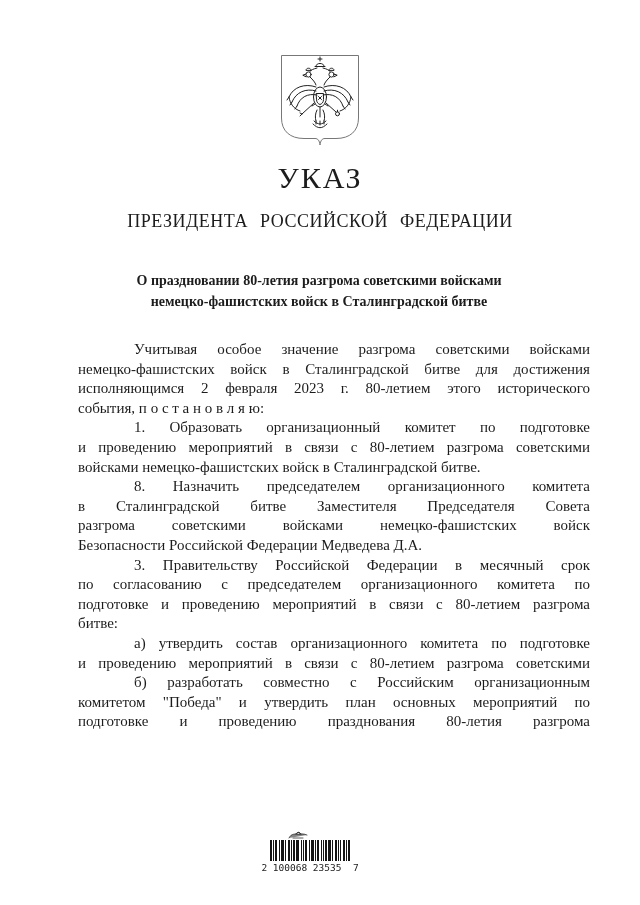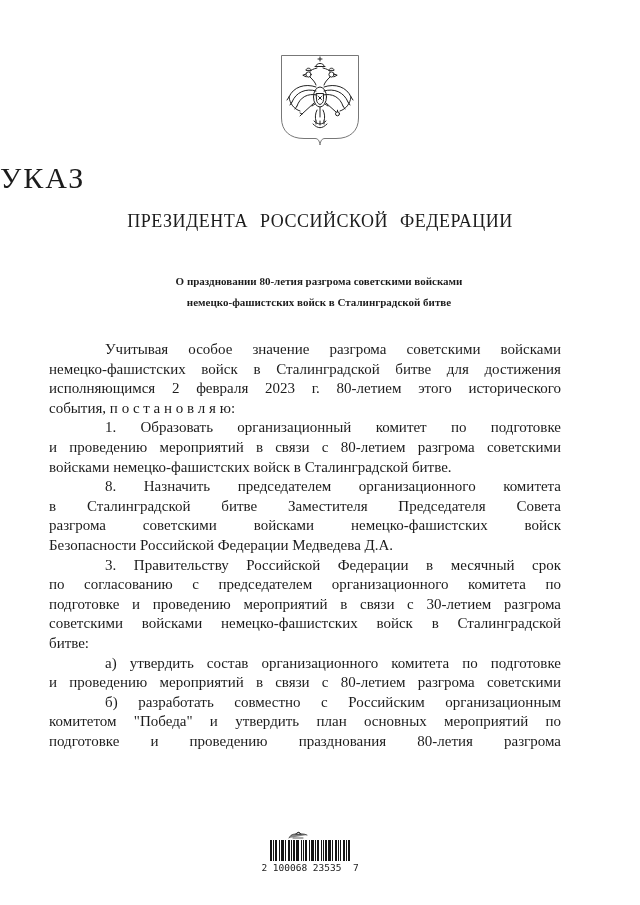--- a/index.html
+++ b/index.html
@@ -4,33 +4,33 @@
 <style>
   html,body{margin:0;padding:0;background:#e8e8e8;}
   .page{
     position:relative;width:640px;height:905px;background:#ffffff;
     font-family:"Liberation Serif","DejaVu Serif",serif;color:#1c1c1c;
     margin:0 auto;overflow:hidden;
   }
   .emblem{position:absolute;top:54px;left:280px;width:80px;height:93px;}
   .emblem svg{display:block;}
   .title{
-    position:absolute;top:160px;left:0;right:0;text-align:left;
+    position:absolute;top:160px;left:0;right:0;text-align:center;
     font-size:30px;line-height:36px;letter-spacing:2px;font-weight:500;
   }
   .subtitle{
     position:absolute;top:209px;left:0;right:0;text-align:center;
     font-size:18px;line-height:24px;word-spacing:7px;letter-spacing:.5px;
   }
   .heading{
     position:absolute;top:271px;left:63px;width:512px;text-align:center;
-    font-weight:bold;font-size:11px;line-height:20.5px;
+    font-weight:bold;font-size:14px;line-height:20.5px;
   }
   .docbody{
-    position:absolute;top:340px;left:49px;width:512px;
+    position:absolute;top:340px;left:78px;width:512px;
     font-size:15px;line-height:19.6px;
   }
   .line{text-align:justify;text-align-last:justify;white-space:normal;}
   .line.e{text-align-last:left;}
   .line.first{text-indent:56px;}
   .barcode{
     position:absolute;top:829px;left:256px;width:108px;text-align:center;
   }
   .scribble{display:block;margin:0 auto 0 30px;height:11px;}
   .bars{display:flex;height:21px;width:80px;margin:0 auto;align-items:stretch;}
@@ -92,22 +92,21 @@
       <div class="line e">события, п о с т а н о в л я ю:</div>
       <div class="line j first">1. Образовать организационный комитет по подготовке</div>
       <div class="line j">и проведению мероприятий в связи с 80-летием разгрома советскими</div>
       <div class="line e">войсками немецко-фашистских войск в Сталинградской битве.</div>
       <div class="line j first">8. Назначить председателем организационного комитета</div>
       <div class="line j">в Сталинградской битве Заместителя Председателя Совета</div>
       <div class="line j">разгрома советскими войсками немецко-фашистских войск</div>
       <div class="line e">Безопасности Российской Федерации Медведева Д.А.</div>
       <div class="line j first">3. Правительству Российской Федерации в месячный срок</div>
       <div class="line j">по согласованию с председателем организационного комитета по</div>
-      <div class="line j">подготовке и проведению мероприятий в связи с 30-летием разгрома</div>
-      <div class="line j">советскими войсками немецко-фашистских войск в Сталинградской</div>
+      <div class="line j">подготовке и проведению мероприятий в связи с 80-летием разгрома</div>
       <div class="line e">битве:</div>
       <div class="line j first">а) утвердить состав организационного комитета по подготовке</div>
       <div class="line j">и проведению мероприятий в связи с 80-летием разгрома советскими</div>
       <div class="line j first">б) разработать совместно с Российским организационным</div>
       <div class="line j">комитетом "Победа" и утвердить план основных мероприятий по</div>
       <div class="line j">подготовке и проведению празднования 80-летия разгрома</div>
     </div>
 
   <div class="barcode">
     <svg class="scribble" width="24" height="11" viewBox="0 0 24 11">

